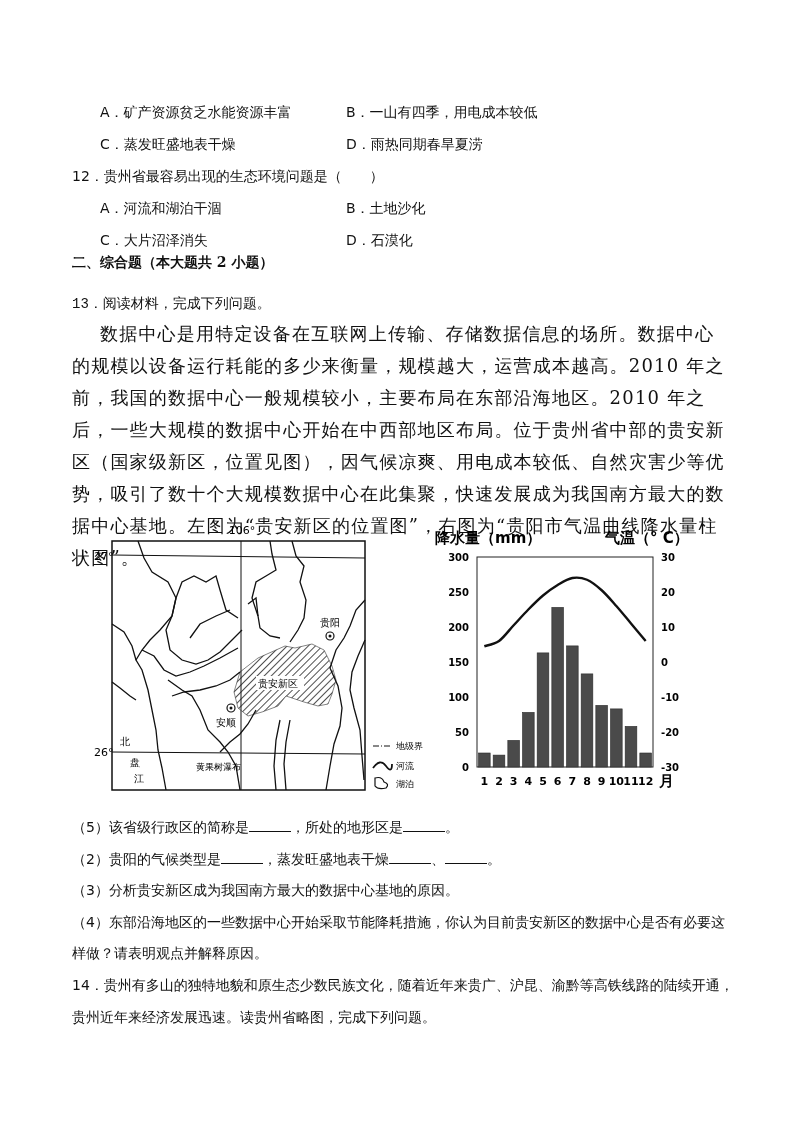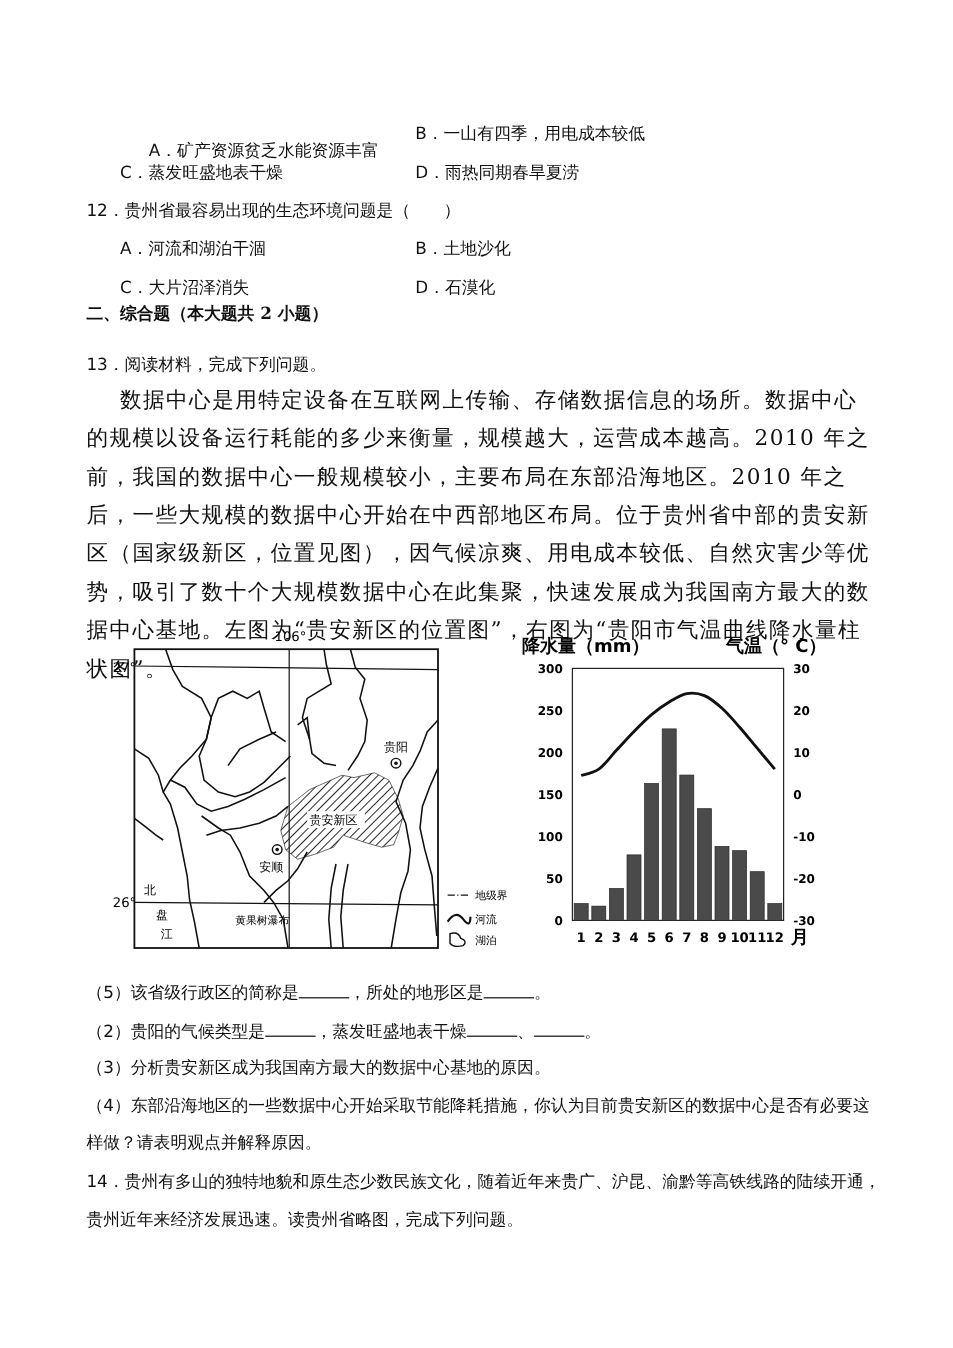--- a/index.html
+++ b/index.html
@@ -9,33 +9,33 @@
   .opt { position: absolute; font-size: 14px; line-height: 18px; white-space: nowrap; }
   .section { font-weight: bold; font-family: "DejaVu Serif", "Liberation Serif", serif; }
   .para { position: absolute; left: 72px; width: 660px; font-size: 18px; line-height: 32px;
           font-family: "DejaVu Serif", "Liberation Serif", serif; letter-spacing: 1.2px; }
   .blank { display: inline-block; width: 42px; border-bottom: 1px solid #111; height: 14px; vertical-align: baseline; }
   svg text { font-family: "DejaVu Sans", "Liberation Sans", sans-serif; }
 </style>
 </head>
 <body>
 
-<div class="opt" style="left:100px;top:117px;margin-left:24px;">A．矿产资源贫乏水能资源丰富</div>
+<div class="opt" style="left:100px;top:103px;">A．矿产资源贫乏水能资源丰富</div>
 <div class="opt" style="left:346px;top:103px;">B．一山有四季，用电成本较低</div>
 <div class="opt" style="left:100px;top:135px;">C．蒸发旺盛地表干燥</div>
 <div class="opt" style="left:346px;top:135px;">D．雨热同期春旱夏涝</div>
 
 <div class="line" style="left:72px;top:167px;">12．贵州省最容易出现的生态环境问题是（　　）</div>
 <div class="opt" style="left:100px;top:199px;">A．河流和湖泊干涸</div>
 <div class="opt" style="left:346px;top:199px;">B．土地沙化</div>
 <div class="opt" style="left:100px;top:231px;">C．大片沼泽消失</div>
 <div class="opt" style="left:346px;top:231px;">D．石漠化</div>
 
 <div class="line section" style="left:72px;top:253px;">二、综合题（本大题共 2 小题）</div>
-<div class="line" style="left:72px;top:295px;">13．阅读材料，完成下列问题。</div>
+<div class="line" style="left:72px;top:295px;font-family:Liberation Mono, monospace;">13．阅读材料，完成下列问题。</div>
 
 <div class="para" style="top:318px;text-indent:28px;">数据中心是用特定设备在互联网上传输、存储数据信息的场所。数据中心的规模以设备运行耗能的多少来衡量，规模越大，运营成本越高。2010 年之前，我国的数据中心一般规模较小，主要布局在东部沿海地区。2010 年之后，一些大规模的数据中心开始在中西部地区布局。位于贵州省中部的贵安新区（国家级新区，位置见图），因气候凉爽、用电成本较低、自然灾害少等优势，吸引了数十个大规模数据中心在此集聚，快速发展成为我国南方最大的数据中心基地。左图为“贵安新区的位置图”，右图为“贵阳市气温曲线降水量柱状图”。</div>
 
 <svg style="position:absolute;left:80px;top:520px;" width="380" height="280" viewBox="0 0 380 280">
   <text x="162" y="14" font-size="11" text-anchor="middle">106°</text>
   <text x="14" y="40" font-size="11">27°</text>
   <text x="14" y="236" font-size="11">26°</text>
 
   <rect x="32" y="21" width="253" height="249" fill="none" stroke="#111" stroke-width="1.5"></rect>
 

